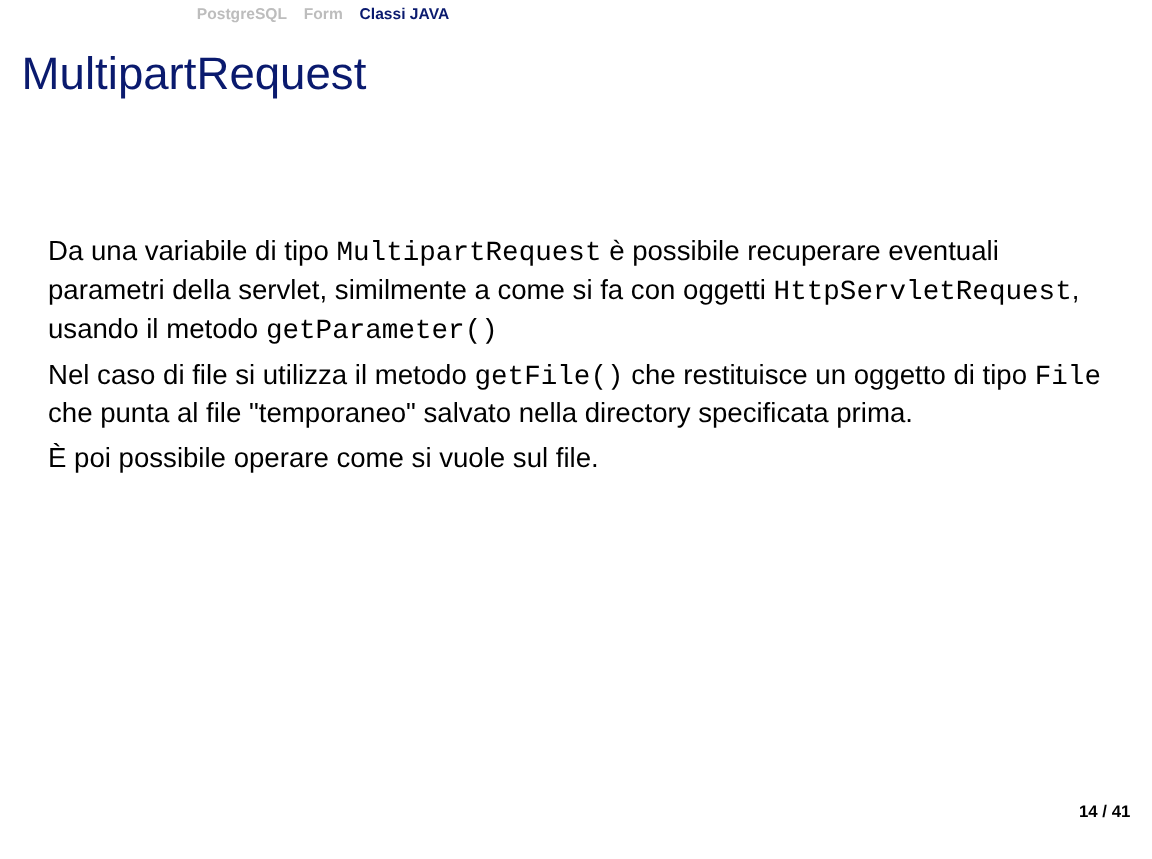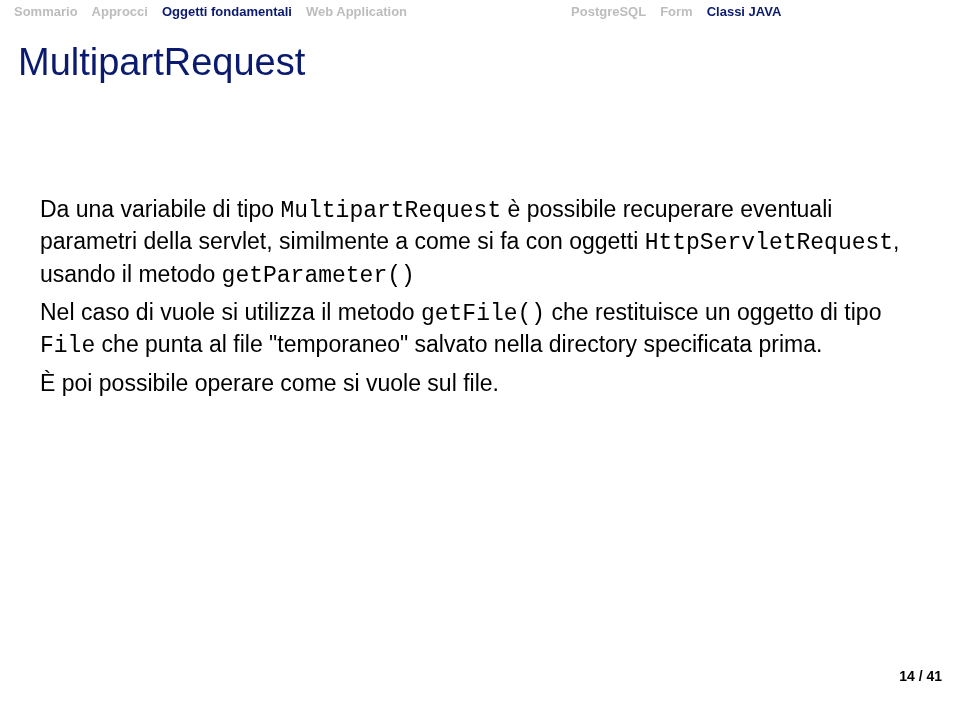--- a/index.html
+++ b/index.html
@@ -75,44 +75,38 @@
       right: 18px;
       font-size: 14px;
       font-weight: bold;
       color: #000;
     }
   </style>
 </head>
 <body>
 
 <div class="nav">
-  <div class="nav-left">
-    <span class="nav-item">Sommario</span>
-    <span class="nav-item">Approcci</span>
-    <span class="nav-item active-section">Oggetti fondamentali</span>
-    <span class="nav-item">Web Application</span>
-  </div>
   <div class="nav-right">
     <span class="nav-item">PostgreSQL</span>
     <span class="nav-item">Form</span>
     <span class="nav-item active-sub">Classi JAVA</span>
   </div>
 </div>
 
 <div class="title">MultipartRequest</div>
 
 <div class="content">
 
   <p class="para">
     <span>Da una variabile di tipo </span><span class="inline-code">MultipartRequest</span><span> è possibile recuperare eventuali parametri della servlet, similmente a come si fa con oggetti </span><span class="inline-code">HttpServletRequest</span><span>, usando il metodo </span><span class="inline-code">getParameter()</span>
   </p>
 
 
   <p class="para">
-    <span>Nel caso di vuole si utilizza il metodo </span><span class="inline-code">getFile()</span><span> che restituisce un oggetto di tipo </span><span class="inline-code">File</span><span> che punta al file "temporaneo" salvato nella directory specificata prima.</span>
+    <span>Nel caso di file si utilizza il metodo </span><span class="inline-code">getFile()</span><span> che restituisce un oggetto di tipo </span><span class="inline-code">File</span><span> che punta al file "temporaneo" salvato nella directory specificata prima.</span>
   </p>
 
 
   <p class="para">È poi possibile operare come si vuole sul file.</p>
 
 </div>
 
 <div class="page-number">14 / 41</div>
 
 </body></html>

